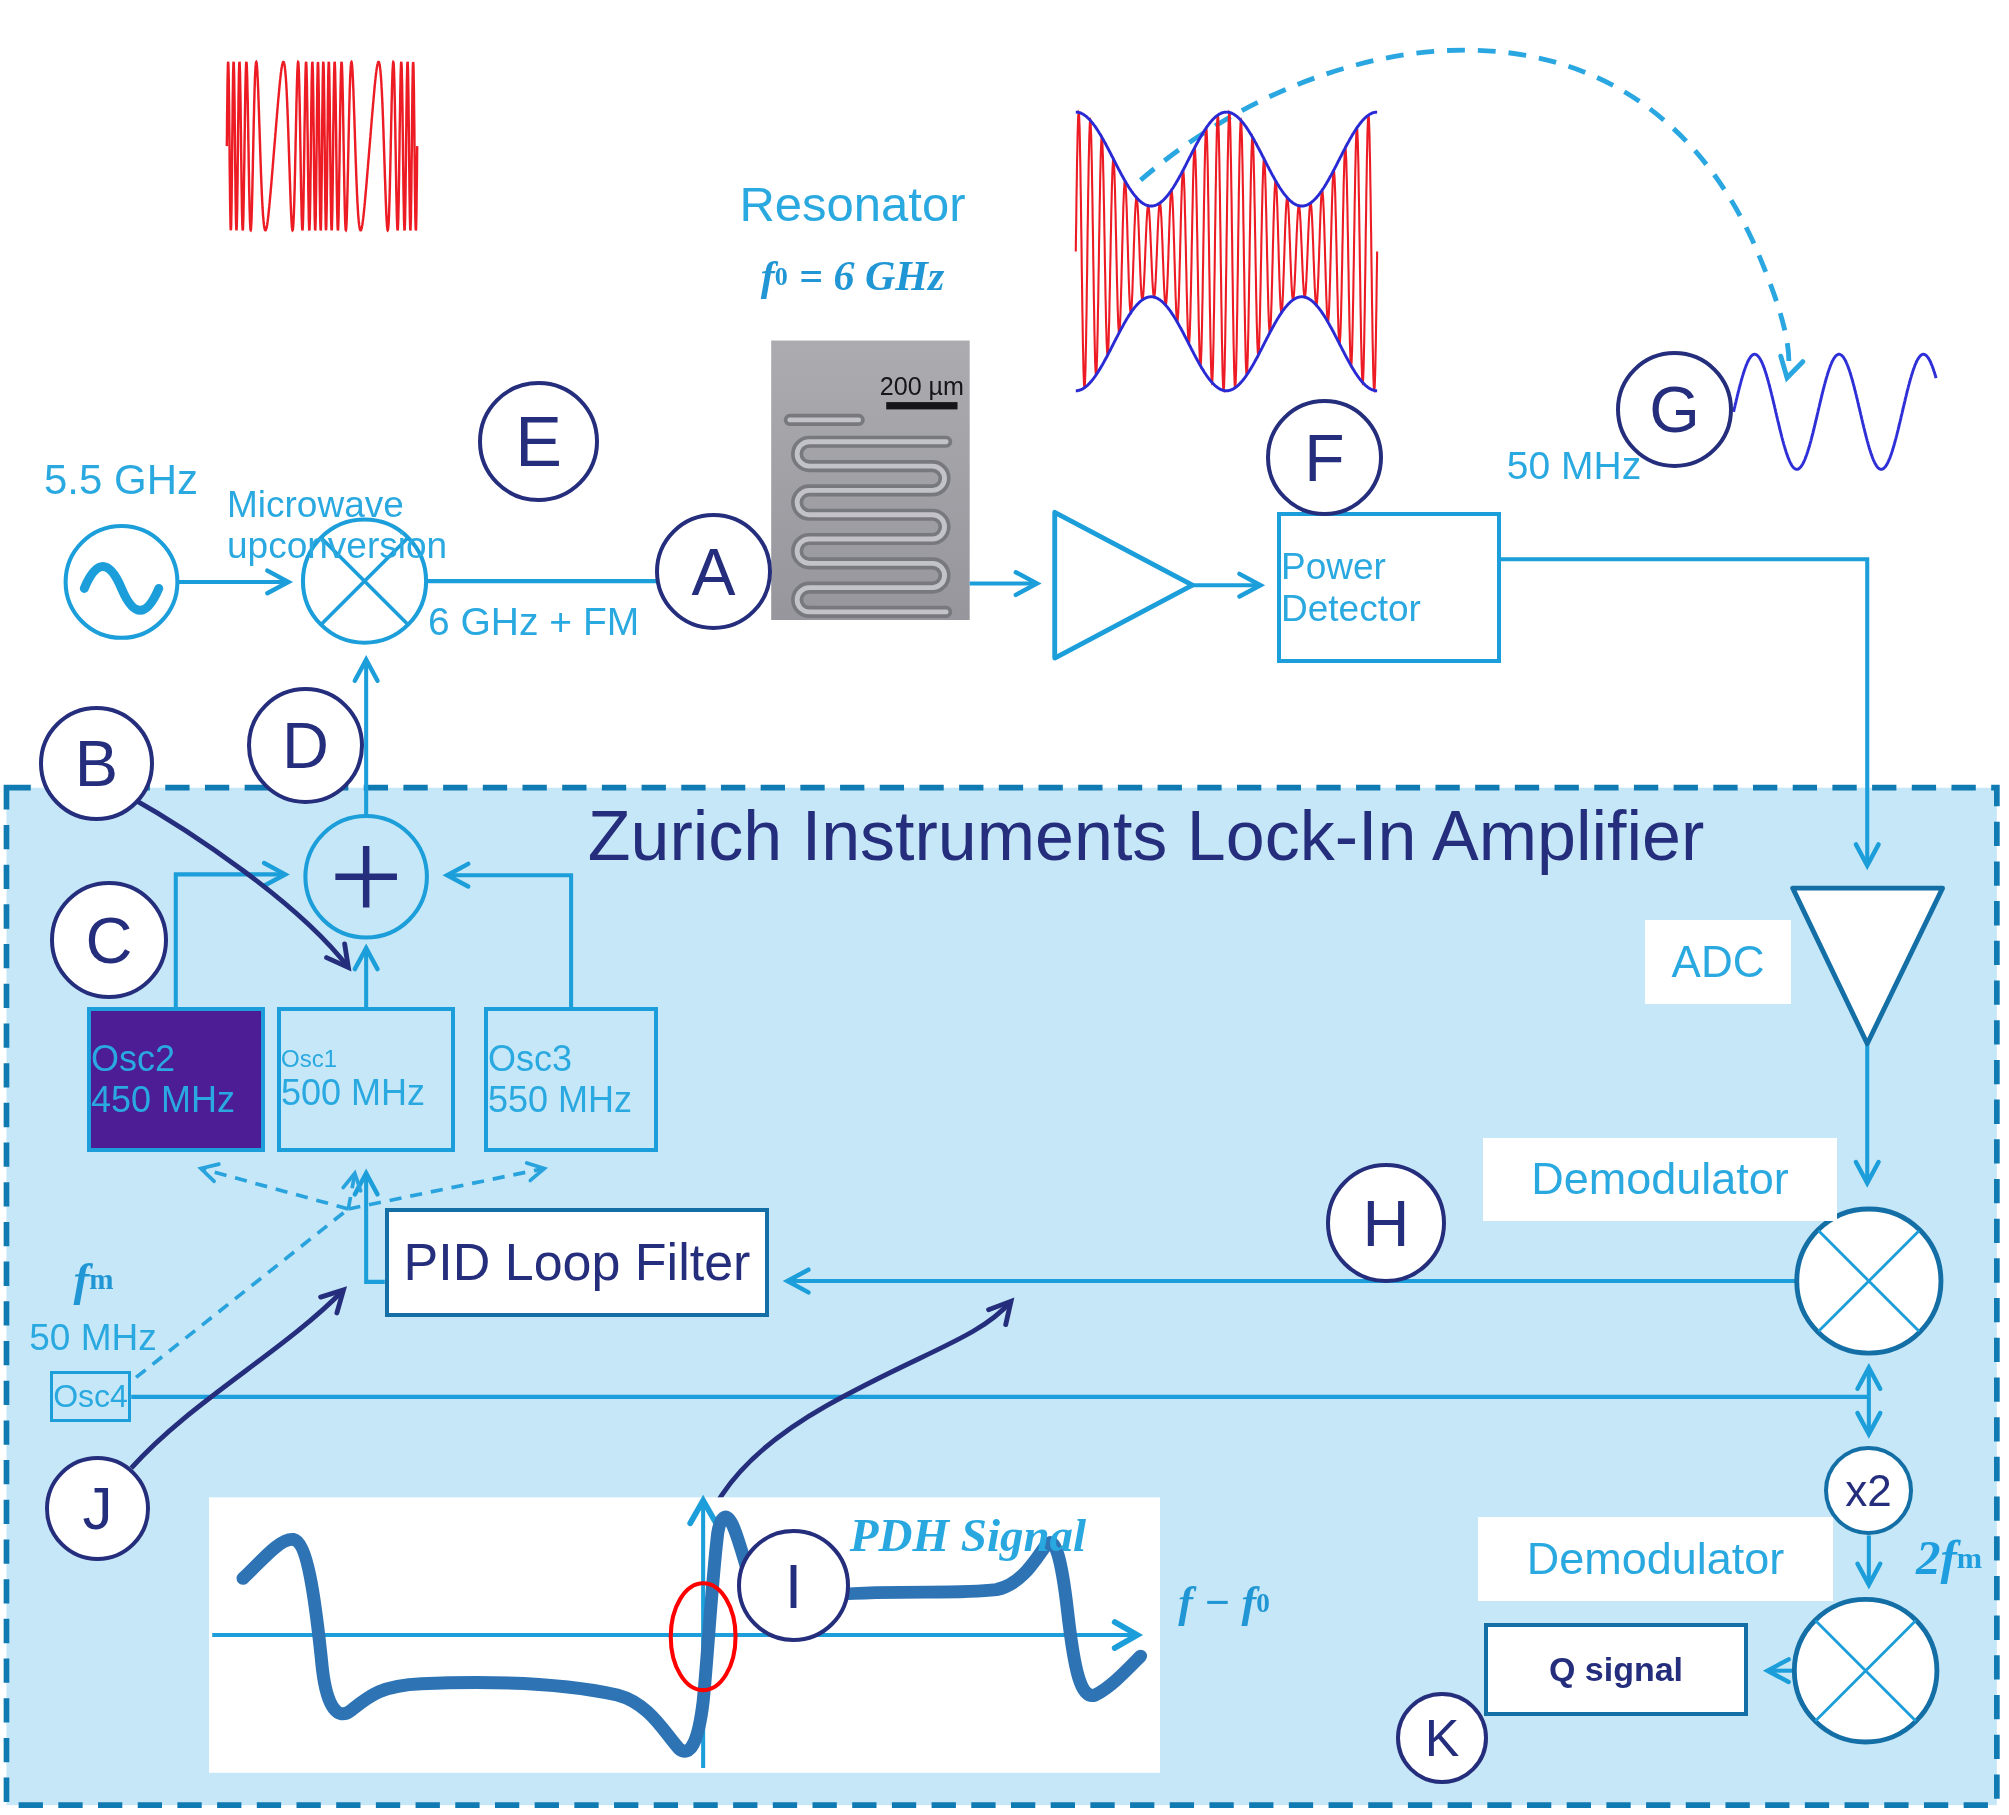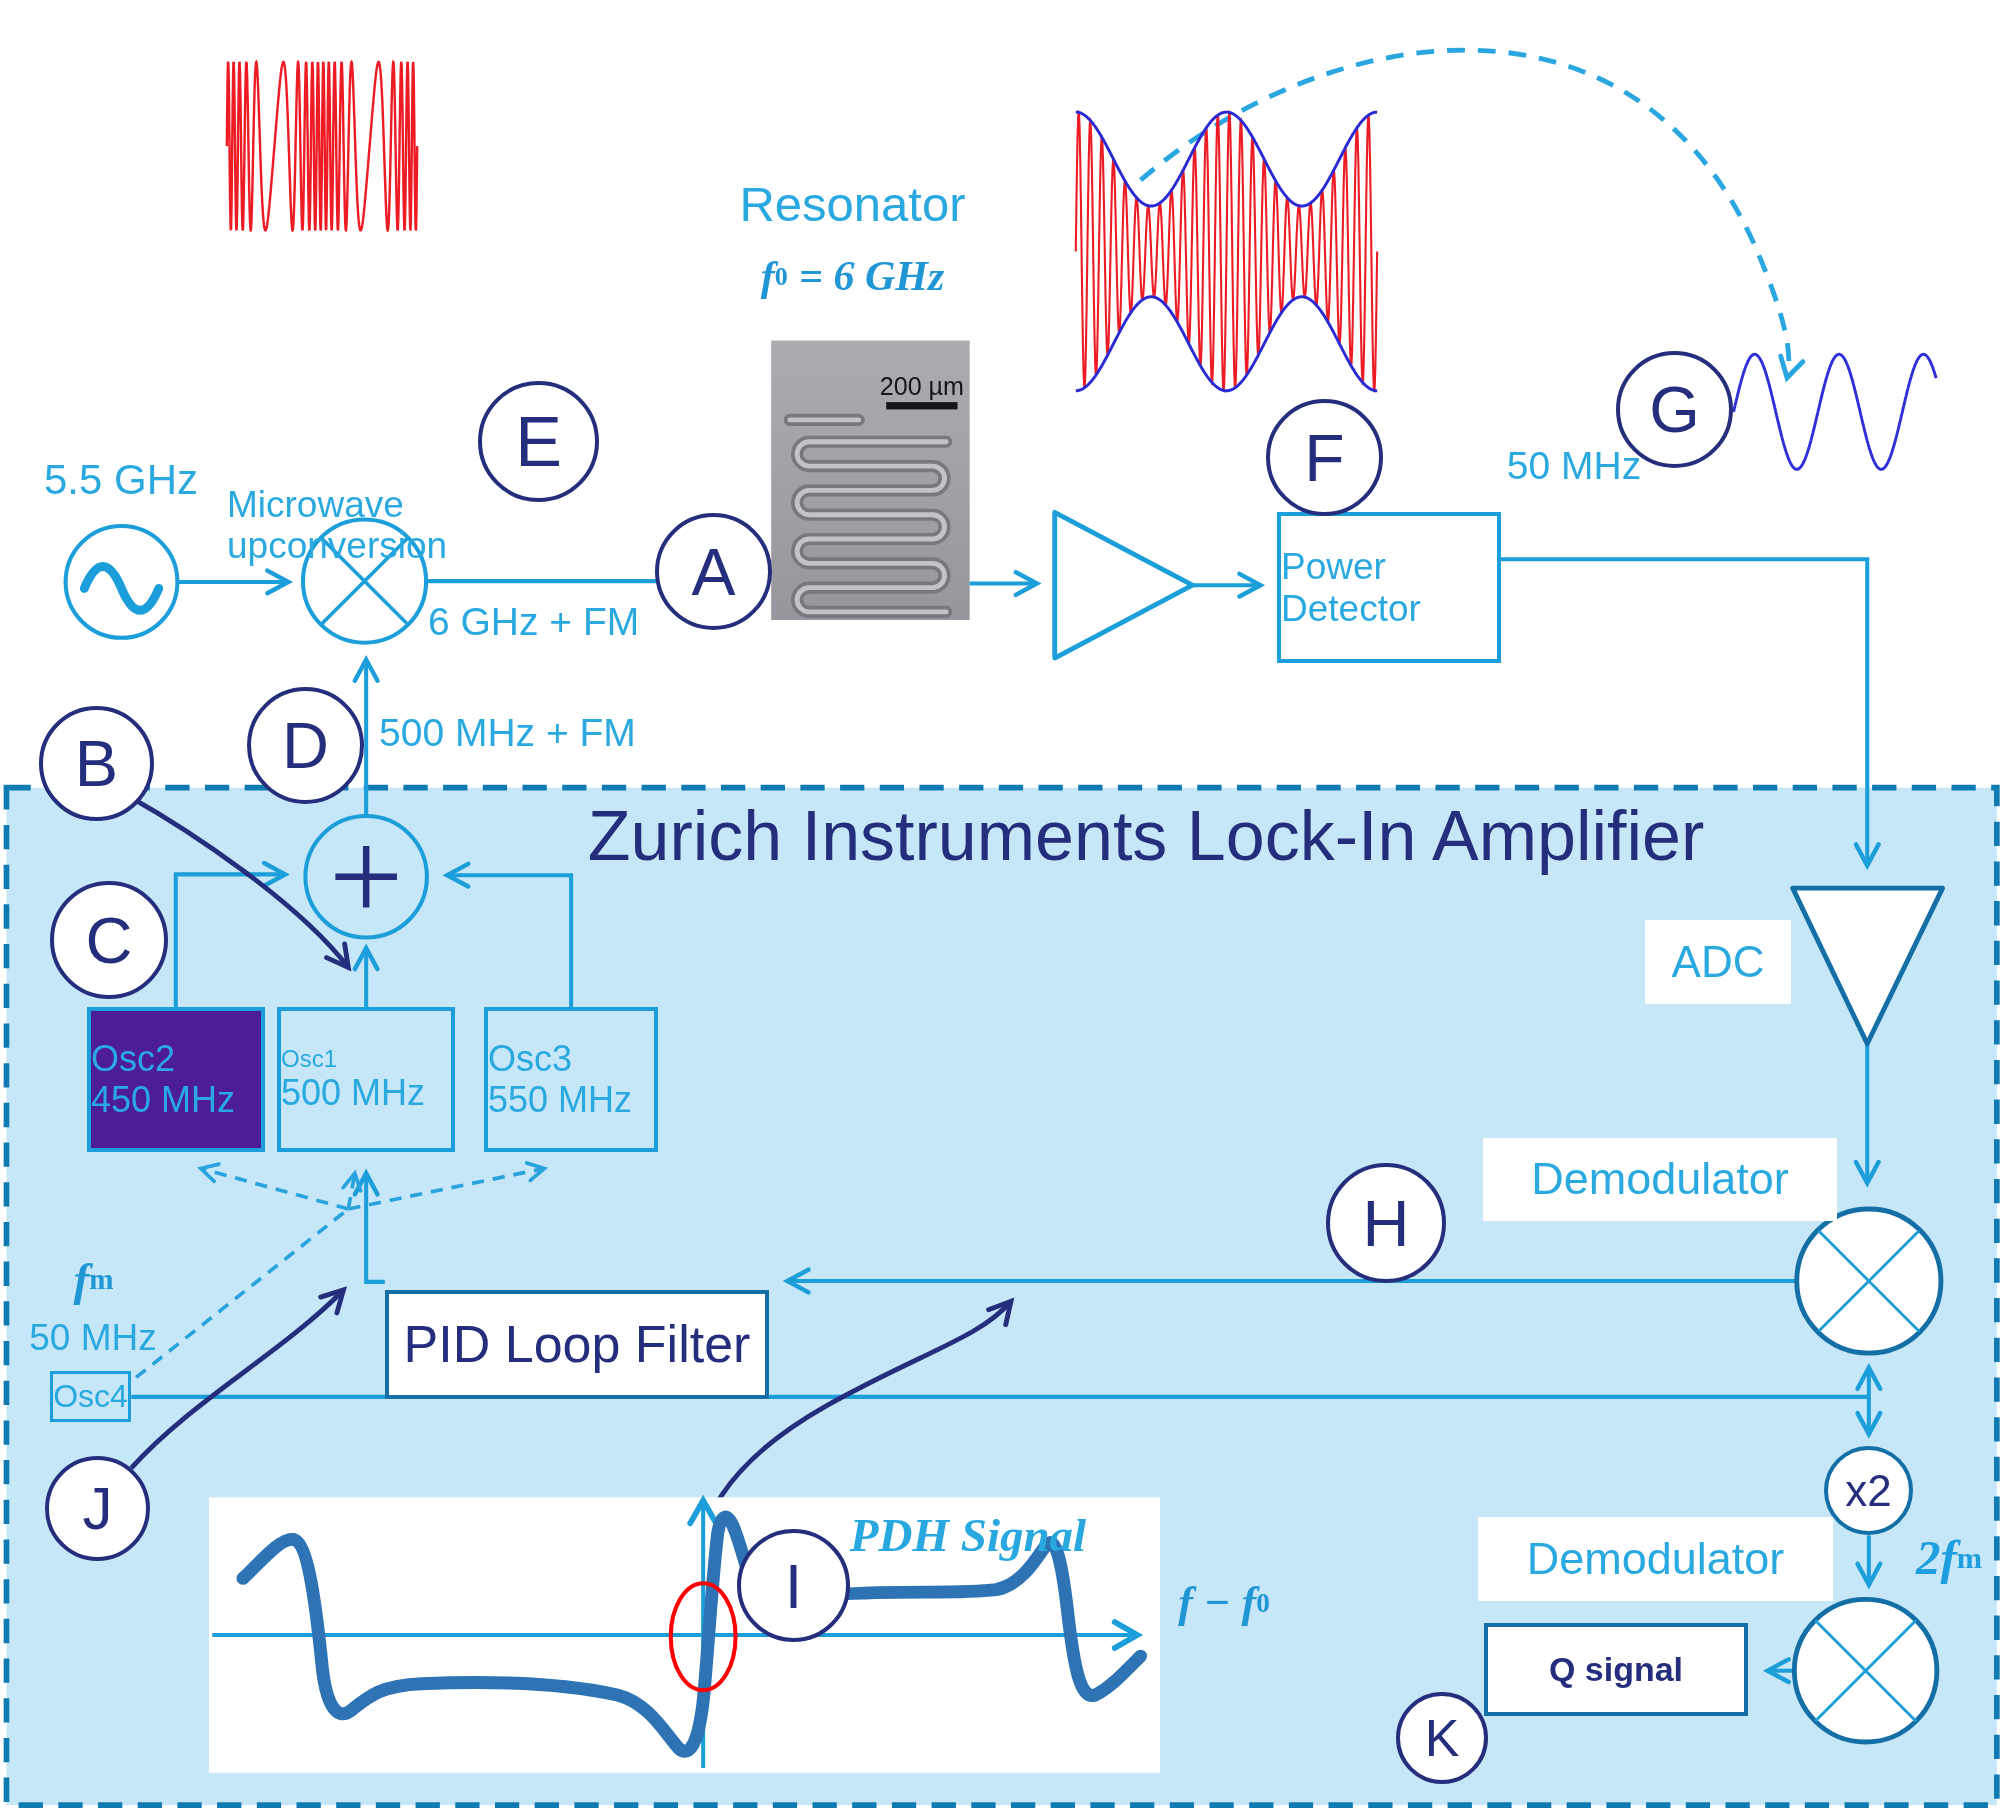--- a/index.html
+++ b/index.html
@@ -150,38 +150,37 @@
 </div>
 
 <div class="bbox" style="left:1277px;top:512px;width:224px;height:151px;background:#ffffff;border:4px solid #1b9ed9;box-sizing:border-box;">
   <div class="lbl cyan" style="position:static;font-size:37px;">Power</div>
   <div class="lbl cyan" style="position:static;font-size:37px;">Detector</div>
 </div>
 
 
 <div class="lbl cyan" style="left:1505px;top:444px;width:138px;height:44px;font-size:39px;">50 MHz</div>
 
-<div class="lbl cyan" style="left:379px;top:711px;width:340px;height:44px;justify-content:flex-start;font-size:39px;">500 MHz + FM</div>
 
 <div class="lbl navy" style="left:336px;top:799px;width:1620px;height:75px;font-size:70px;">Zurich Instruments Lock-In Amplifier</div>
 
 <div class="bbox" style="left:87px;top:1007px;width:178px;height:145px;background:#4c1d95;border:4px solid #1b9ed9;box-sizing:border-box;">
   <div class="lbl cyan" style="position:static;font-size:36px;">Osc2</div>
   <div class="lbl cyan" style="position:static;font-size:36px;">450 MHz</div>
 </div>
 <div class="bbox" style="left:277px;top:1007px;width:178px;height:145px;background:#c6e7f7;border:4px solid #1b9ed9;box-sizing:border-box;">
   <div class="lbl cyan" style="position:static;font-size:24px;">Osc1</div>
   <div class="lbl cyan" style="position:static;font-size:36px;">500 MHz</div>
 </div>
 <div class="bbox" style="left:484px;top:1007px;width:174px;height:145px;background:#c6e7f7;border:4px solid #1b9ed9;box-sizing:border-box;">
   <div class="lbl cyan" style="position:static;font-size:36px;">Osc3</div>
   <div class="lbl cyan" style="position:static;font-size:36px;">550 MHz</div>
 </div>
 
-<div class="wbox" style="left:385px;top:1290px;width:384px;height:109px;border:4px solid #136fa5;box-sizing:border-box;">
+<div class="wbox" style="left:385px;top:1208px;width:384px;height:109px;border:4px solid #136fa5;box-sizing:border-box;">
   <div class="lbl navy" style="position:static;font-size:52px;">PID Loop Filter</div>
 </div>
 
 <div class="lbl mathblue ser" style="left:49px;top:1253px;width:89px;height:52px;font-size:47px;font-weight:bold;">
   <i><span>f</span></i>
       <sub>m</sub>
 </div>
 <div class="lbl cyan" style="left:24px;top:1317px;width:138px;height:42px;font-size:37px;">50 MHz</div>
 <div class="wbox" style="left:50px;top:1371px;width:81px;height:51px;background:#c6e7f7;border:3.2px solid #1b9ed9;box-sizing:border-box;">
   <div class="lbl cyan" style="position:static;font-size:32px;">Osc4</div>

